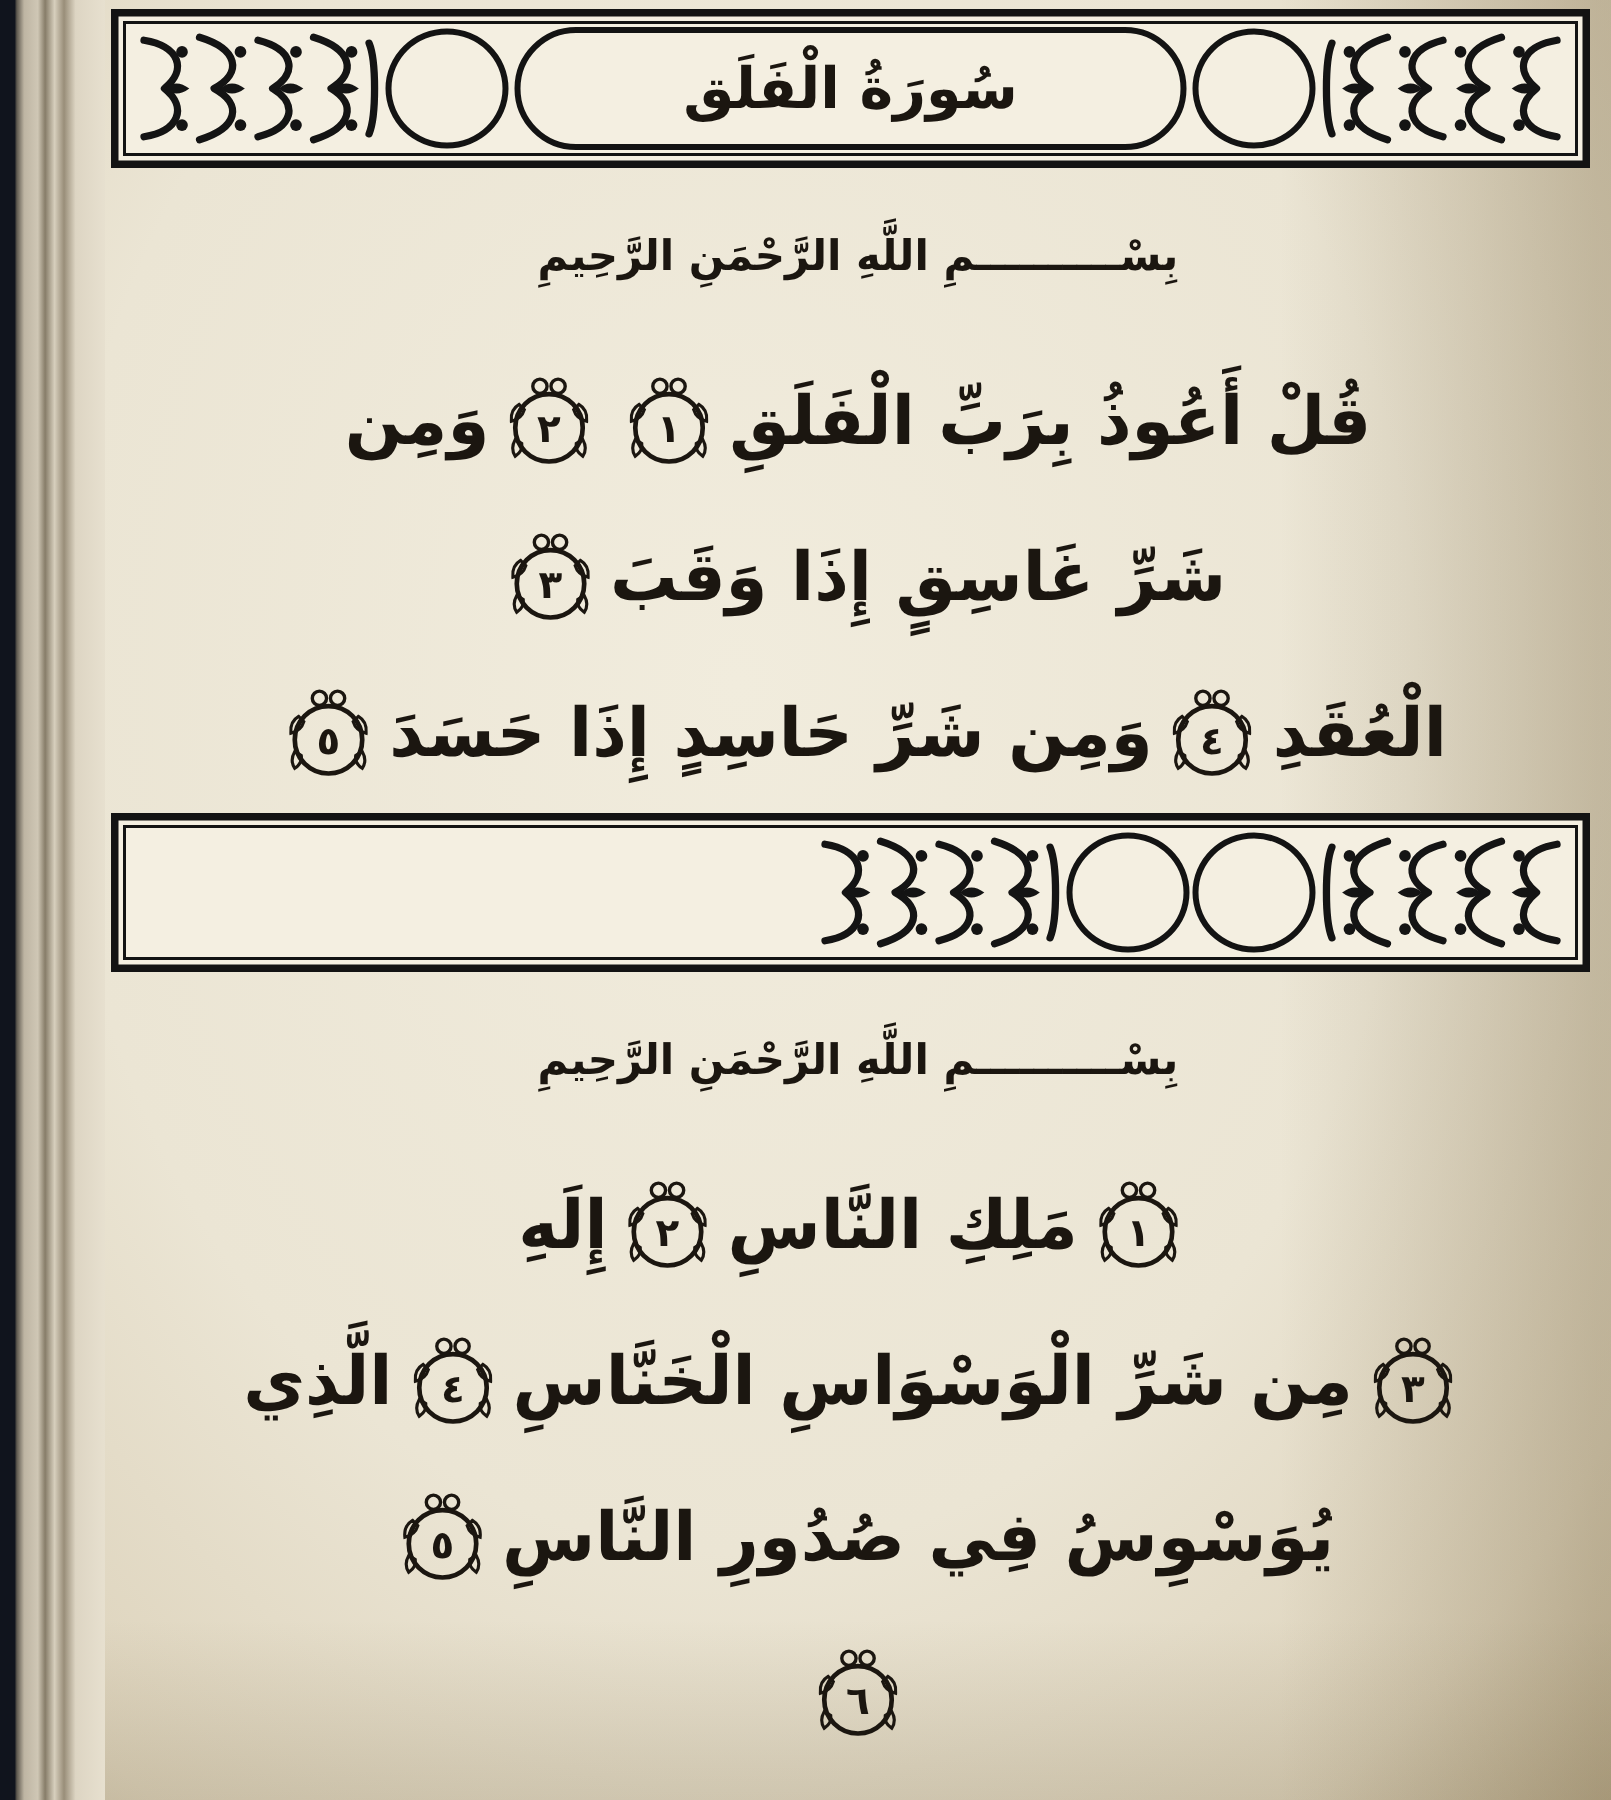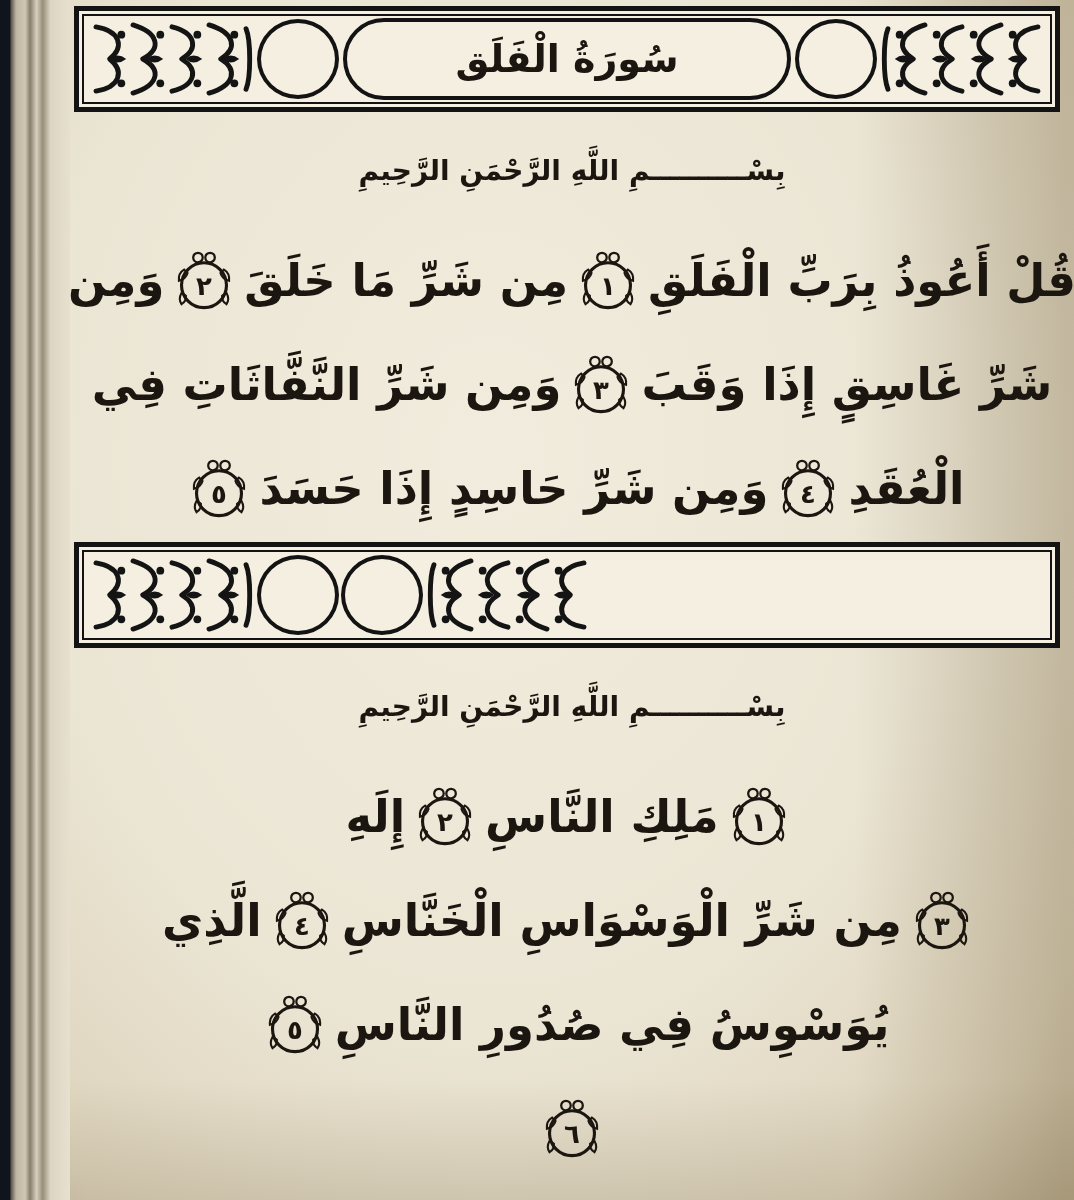--- a/index.html
+++ b/index.html
@@ -26,21 +26,21 @@
       radial-gradient(ellipse at 42% 38%, #f1ecdd 0%, #ebe5d4 55%, #ddd3bc 85%, #cec1a5 100%);
   }
 
   
   .band {
     height:106px; margin:6px 14px 0 4px; padding:3px;
     border:5px solid #131313; background:#f4efe1;
   }
   .band-inner {
     height:100%; border:2px solid #131313;
-    display:flex; align-items:center; justify-content:flex-start;
+    display:flex; align-items:center; justify-content:flex-end;
     padding:2px 4px; overflow:hidden;
   }
   .arabesque { width:168px; height:76px; flex:0 0 auto; }
   .arabesque.flip { transform:scaleX(-1); }
   .band-circle {
     width:82px; height:80px; flex:0 0 auto; margin:0 1px;
     border:4px solid #131313; border-radius:50%;
   }
   .cartouche {
     flex:1 1 auto; height:82px; margin:0 3px;
@@ -130,35 +130,33 @@
     </div>
 
     <div class="bismillah">بِسْــــــــــمِ اللَّهِ الرَّحْمَنِ الرَّحِيمِ</div>
 
     <div class="verse-line">
       <span class="vtext">قُلْ أَعُوذُ بِرَبِّ الْفَلَقِ</span>
       <svg class="vmed" viewBox="0 0 64 74">
           <use href="#med-deco"></use>
           <text class="vnum" x="32" y="54" text-anchor="middle">١</text>
         </svg>
-      <span class="vtext">مِن شَرِّ مَا خَلَقَ</span>
       <svg class="vmed" viewBox="0 0 64 74">
           <use href="#med-deco"></use>
           <text class="vnum" x="32" y="54" text-anchor="middle">٢</text>
         </svg>
       <span class="vtext">وَمِن</span>
     </div>
 
     <div class="verse-line">
       <span class="vtext">شَرِّ غَاسِقٍ إِذَا وَقَبَ</span>
       <svg class="vmed" viewBox="0 0 64 74">
           <use href="#med-deco"></use>
           <text class="vnum" x="32" y="54" text-anchor="middle">٣</text>
         </svg>
-      <span class="vtext">وَمِن شَرِّ النَّفَّاثَاتِ فِي</span>
     </div>
 
     <div class="verse-line">
       <span class="vtext">الْعُقَدِ</span>
       <svg class="vmed" viewBox="0 0 64 74">
           <use href="#med-deco"></use>
           <text class="vnum" x="32" y="54" text-anchor="middle">٤</text>
         </svg>
       <span class="vtext">وَمِن شَرِّ حَاسِدٍ إِذَا حَسَدَ</span>
       <svg class="vmed" viewBox="0 0 64 74">

